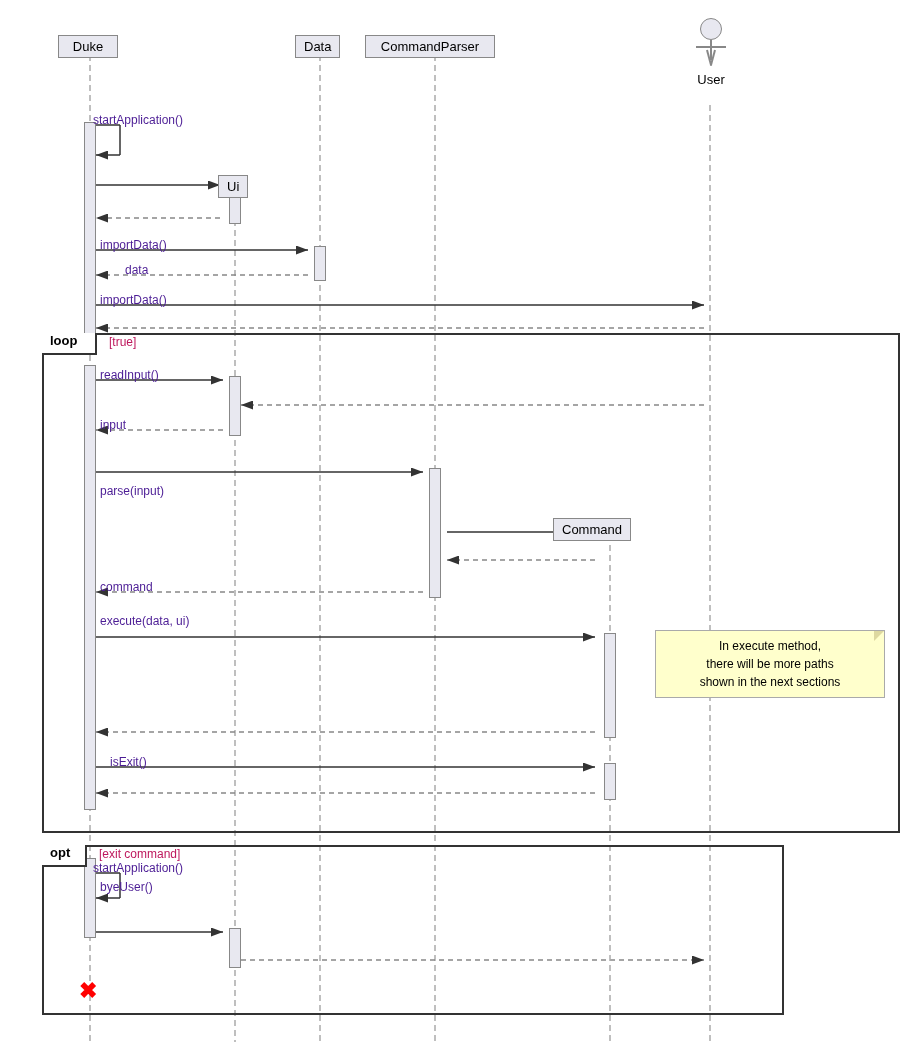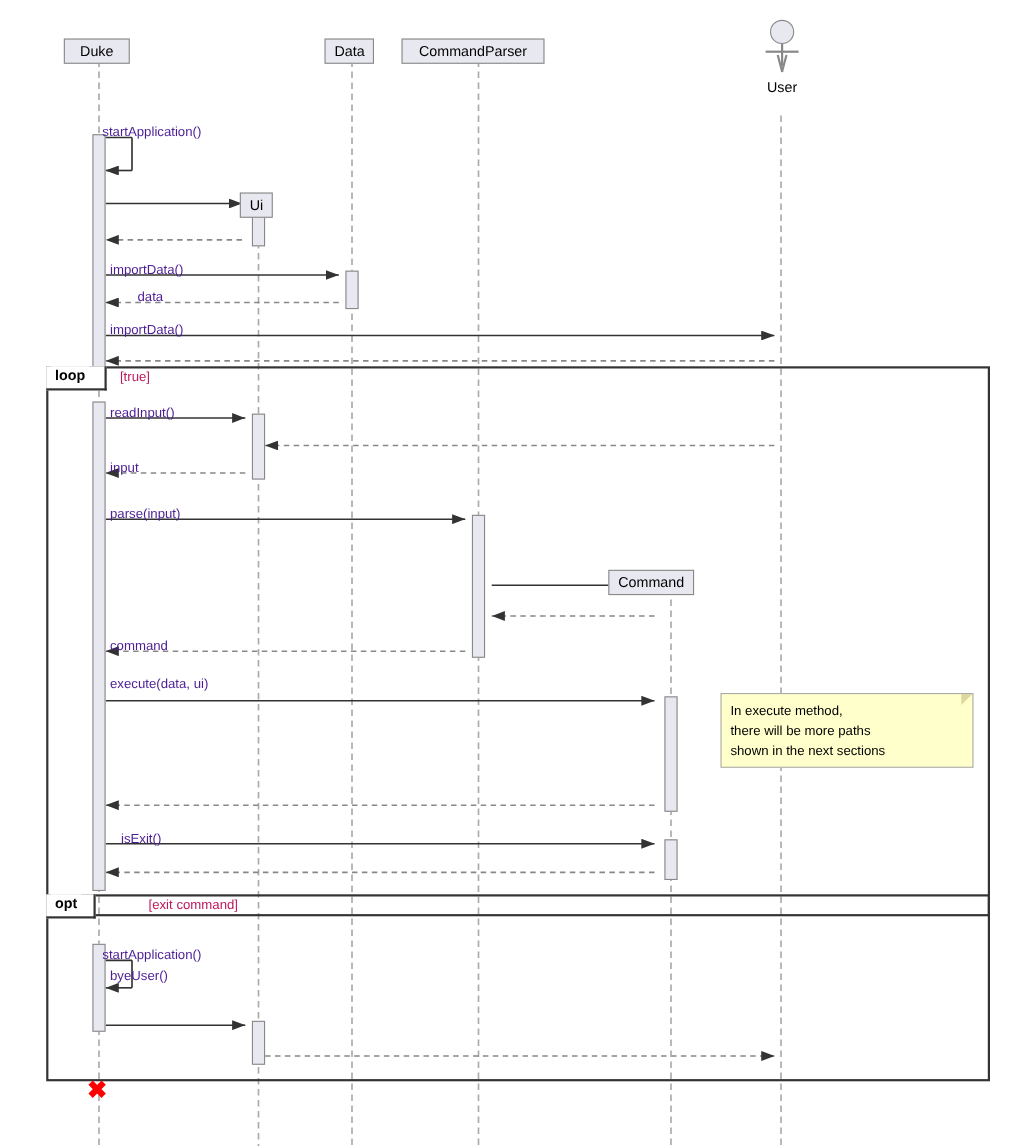--- a/index.html
+++ b/index.html
@@ -76,20 +76,21 @@
       border-bottom: 2px solid #333;
     }
     
     .note-box {
       position: absolute;
       background: #ffffcc;
       border: 1px solid #aaa;
       padding: 6px 8px;
       font-size: 12px;
       line-height: 1.5;
+      text-align: center;
     }
     .note-fold {
       position: absolute;
       top: 0;
       right: 0;
       width: 0;
       height: 0;
       border-left: 10px solid #ddd8a0;
       border-bottom: 10px solid transparent;
     }
@@ -296,42 +297,42 @@
   <div class="arrow-label" style="left:93px; top:113px;">startApplication()</div>
 
   <div class="arrow-label" style="left:100px; top:238px;">importData()</div>
   <div class="arrow-label" style="left:125px; top:263px;">data</div>
 
   <div class="arrow-label" style="left:100px; top:293px;">importData()</div>
 
   <div class="arrow-label" style="left:100px; top:368px;">readInput()</div>
   <div class="arrow-label" style="left:100px; top:418px;">input</div>
 
-  <div class="arrow-label" style="left:100px; top:460px;">parse(input)</div>
+  <div class="arrow-label" style="left:100px; top:484px;">parse(input)</div>
 
   <div class="arrow-label" style="left:100px; top:580px;">command</div>
 
   <div class="arrow-label" style="left:100px; top:614px;">execute(data, ui)</div>
 
   <div class="arrow-label" style="left:110px; top:755px;">isExit()</div>
 
   <div class="arrow-label" style="left:93px; top:861px;">startApplication()</div>
 
   <div class="arrow-label" style="left:100px; top:880px;">byeUser()</div>
 
   <div class="fragment" style="left:42px; top:333px; width:858px; height:500px;">
     <div class="fragment-tab" style="position:absolute; top:-2px; left:-2px; width:55px; height:22px; border-right:2px solid #333; border-bottom:2px solid #333; background:#fff;"></div>
     <span class="fragment-label" style="position:absolute; top:-2px; left:2px; font-weight:bold; font-size:13px;">loop</span>
     <span class="fragment-guard" style="position:absolute; top:0px; left:65px; font-size:12px;">[true]</span>
   </div>
 
-  <div class="fragment" style="left:42px; top:813px; width:858px; height:170px;">
+  <div class="fragment" style="left:42px; top:845px; width:742px; height:170px;">
     <div class="fragment-tab" style="position:absolute; top:-2px; left:-2px; width:45px; height:22px; border-right:2px solid #333; border-bottom:2px solid #333; background:#fff;"></div>
     <span class="fragment-label" style="position:absolute; top:-2px; left:2px; font-weight:bold; font-size:13px;">opt</span>
-    <span class="fragment-guard" style="position:absolute; top:0px; left:55px; font-size:12px;margin-left:36px;">[exit command]</span>
+    <span class="fragment-guard" style="position:absolute; top:0px; left:55px; font-size:12px;">[exit command]</span>
   </div>
 
   <div class="note-box" style="left:655px; top:630px; width:230px;">
     <div class="note-fold"></div>
     <span style="font-size:12px;">In execute method,<br>there will be more paths<br>shown in the next sections</span>
   </div>
 
   <div class="cross-mark" style="left:79px; top:980px; color:red; font-size:22px;">✖</div>
 
 </div>

